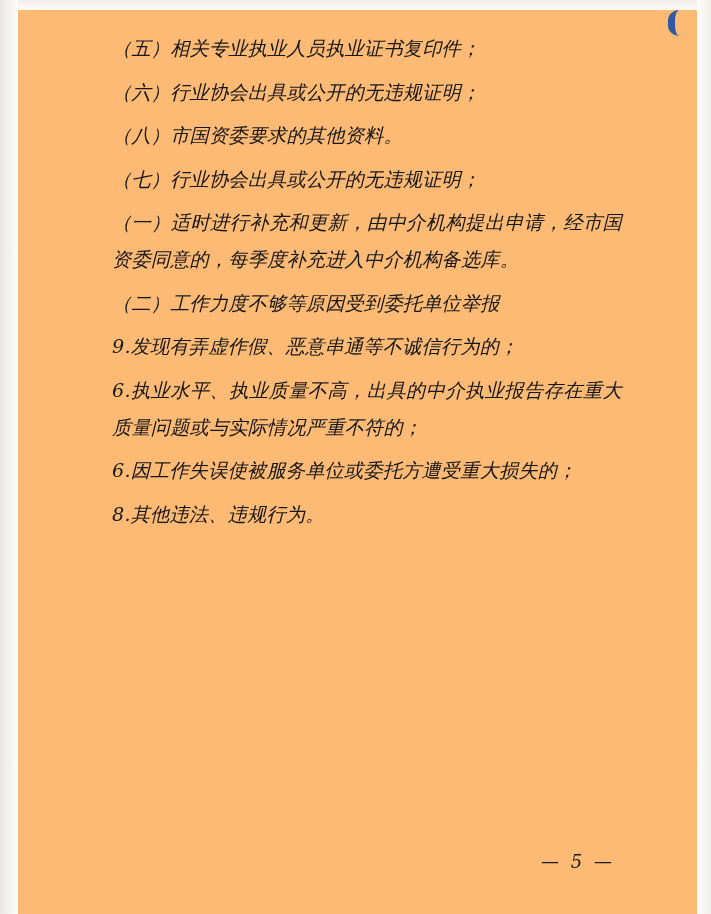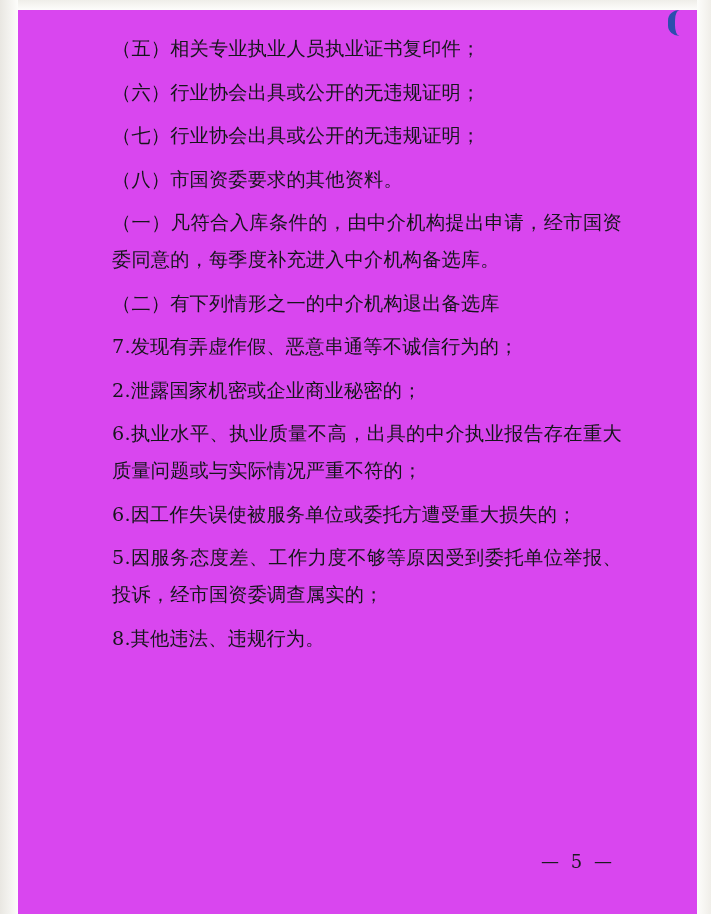--- a/index.html
+++ b/index.html
@@ -10,21 +10,22 @@
   body {
     width: 711px;
     height: 914px;
     position: relative;
     overflow: hidden;
     font-family: "DejaVu Serif", "Liberation Serif", serif;
   }
   .page {
     position: absolute;
     inset: 0;
-    background: #d946ef;
+    background: #fdba74;
+    font-style: italic;
   }
   
   .edge-left {
     position: absolute;
     left: 0; top: 0; bottom: 0;
     width: 18px;
     background: linear-gradient(to right, #e9e7e2 0%, #fdfdfb 100%);
     pointer-events: none;
   }
   .edge-right {
@@ -83,26 +84,24 @@
 
 <div class="page">
   <div class="edge-top"></div>
   <div class="edge-left"></div>
   <div class="edge-right"></div>
   <div class="corner-mark"></div>
 
   <div class="content">
     <p>（五）相关专业执业人员执业证书复印件；</p>
     <p>（六）行业协会出具或公开的无违规证明；</p>
+    <p>（八）市国资委要求的其他资料。</p>
     <p>（七）行业协会出具或公开的无违规证明；</p>
-    <p>（八）市国资委要求的其他资料。</p>
-    <p>（一）凡符合入库条件的，由中介机构提出申请，经市国资委同意的，每季度补充进入中介机构备选库。</p>
-    <p>（二）有下列情形之一的中介机构退出备选库</p>
-    <p>7.发现有弄虚作假、恶意串通等不诚信行为的；</p>
-    <p>2.泄露国家机密或企业商业秘密的；</p>
+    <p>（一）适时进行补充和更新，由中介机构提出申请，经市国资委同意的，每季度补充进入中介机构备选库。</p>
+    <p>（二）工作力度不够等原因受到委托单位举报</p>
+    <p>9.发现有弄虚作假、恶意串通等不诚信行为的；</p>
     <p>6.执业水平、执业质量不高，出具的中介执业报告存在重大质量问题或与实际情况严重不符的；</p>
     <p>6.因工作失误使被服务单位或委托方遭受重大损失的；</p>
-    <p>5.因服务态度差、工作力度不够等原因受到委托单位举报、投诉，经市国资委调查属实的；</p>
     <p>8.其他违法、违规行为。</p>
   </div>
 
   <div class="footer">— 5 —</div>
 </div>
 
 </body></html>

